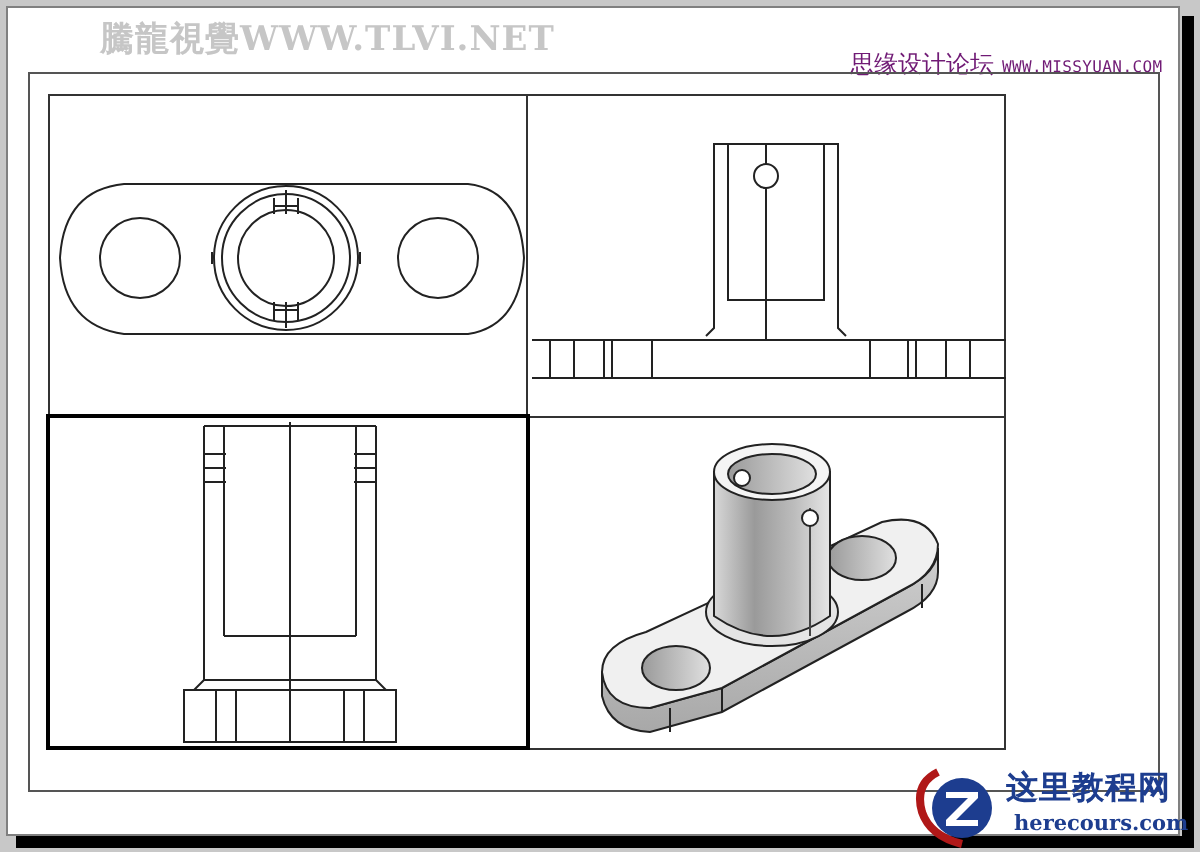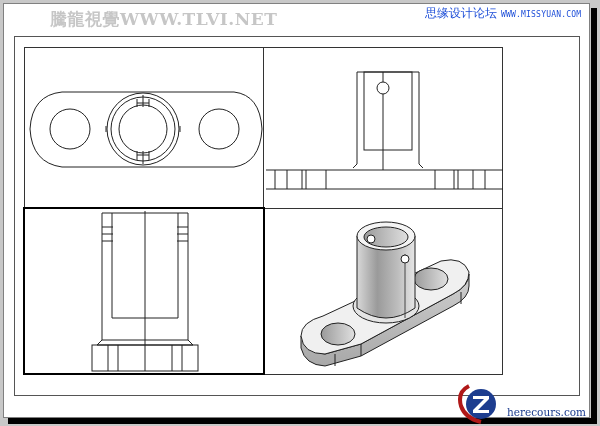--- a/index.html
+++ b/index.html
@@ -9,27 +9,27 @@
   .shadow-b { position: absolute; left: 8px; top: 418px; width: 589px; height: 6px; background: #000; }
   .border-rect { position: absolute; left: 14px; top: 36px; width: 566px; height: 360px; border: 1px solid #555; box-sizing: border-box; }
   .frame { position: absolute; left: 24px; top: 47px; width: 479px; height: 328px; border: 1px solid #333; box-sizing: border-box; }
   .vp { position: absolute; box-sizing: border-box; overflow: hidden; }
   .vp svg { position: absolute; left: 0; top: 0; }
   .vp-tl { left: 24px; top: 47px; width: 240px; height: 162px; border-right: 1px solid #333; border-bottom: 1px solid #333; }
   .vp-tr { left: 263px; top: 47px; width: 240px; height: 162px; border-bottom: 1px solid #333; }
   .vp-bl { left: 23px; top: 207px; width: 242px; height: 168px; border: 2px solid #000; }
   .vp-br { left: 263px; top: 208px; width: 240px; height: 167px; }
   .wm-left { position: absolute; left: 50px; top: 8px; font-family: "DejaVu Serif", serif; font-size: 17px; font-weight: bold; color: #c6c6c6; letter-spacing: 0.5px; white-space: nowrap; }
-  .wm-right { position: absolute; left: 425px; top: 2px; white-space: nowrap; color: #1d4ed8; text-align: center; }
+  .wm-right { position: absolute; left: 425px; top: 21px; white-space: nowrap; color: #701a75; text-align: center; }
   .wm-right .cn { font-size: 12px; }
   .wm-right .en { font-size: 8px; font-family: "DejaVu Sans Mono", monospace; margin-left: 4px; letter-spacing: 0.2px; }
   .logo { position: absolute; left: 455px; top: 382px; width: 145px; height: 44px; }
   .logo-icon { position: absolute; left: 0; top: 0; width: 46px; height: 44px; }
   .logo-cn { position: absolute; left: 48px; top: 2px; font-family: "DejaVu Serif", serif; font-weight: bold; font-size: 16px; color: #1d3d8f; white-space: nowrap; letter-spacing: 0.5px; }
-  .logo-en { position: absolute; left: 52px; top: 24px; font-family: "DejaVu Serif", serif; font-weight: normal; font-size: 10.5px; color: #1d3d8f; white-space: nowrap; }
+  .logo-en { position: absolute; left: 52px; top: 24px; font-family: "DejaVu Serif", serif; font-weight: bold; font-size: 10.5px; color: #1d3d8f; white-space: nowrap; }
 </style>
 </head>
 <body>
 
 <div class="paper"></div>
 <div class="shadow-r"></div>
 <div class="shadow-b"></div>
 
 <div class="wm-left">騰龍視覺WWW.TLVI.NET</div>
 <div class="wm-right">
@@ -154,14 +154,15 @@
     </g>
   </svg>
 </div>
 
 <div class="logo">
   <svg class="logo-icon" width="46" height="44" viewBox="0 0 46 44">
     <path d="M14,4 Q2,10 6,24 Q10,36 26,40" fill="none" stroke="#b01818" stroke-width="4"></path>
     <circle cx="26" cy="22" r="15" fill="#1d3d8f"></circle>
     <path d="M18,14 L34,14 L34,17 L23,28 L34,28 L34,31 L18,31 L18,28 L29,17 L18,17 Z" fill="#fff"></path>
   </svg>
+  <div class="logo-cn">这里教程网</div>
   <div class="logo-en">herecours.com</div>
 </div>
 
 </body></html>

